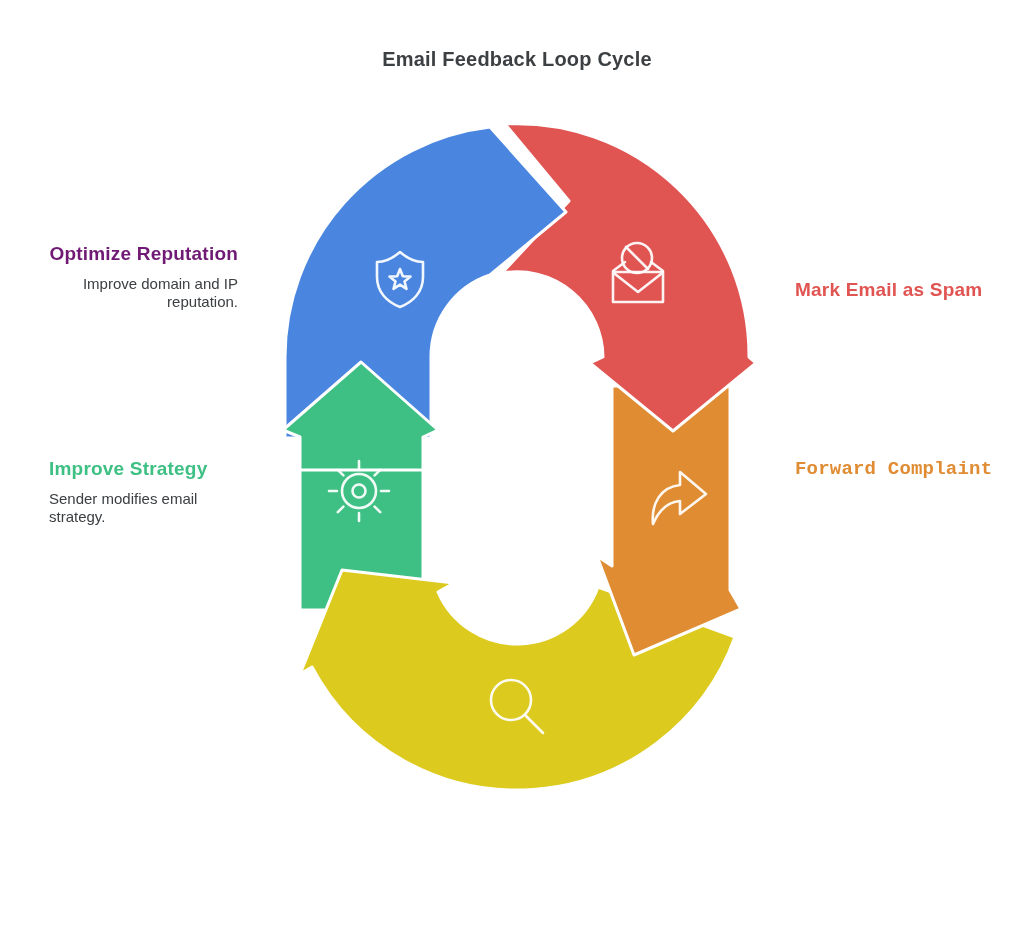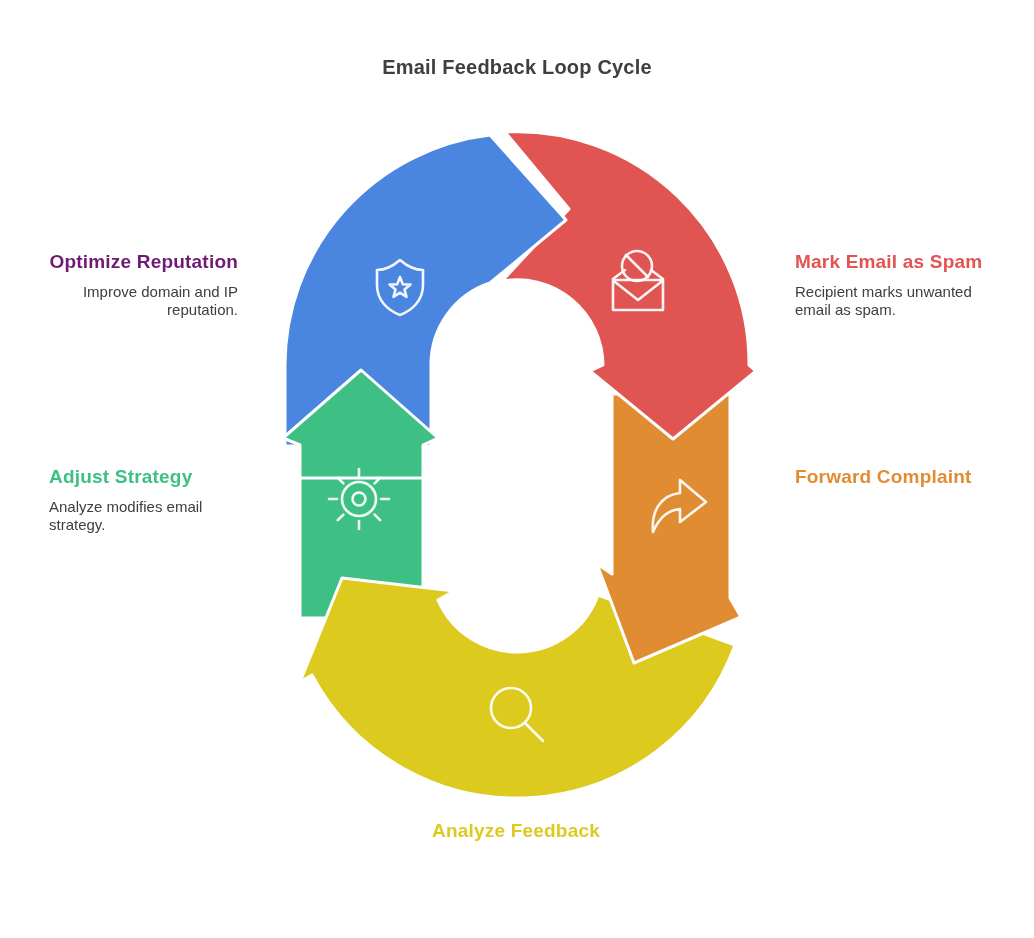--- a/index.html
+++ b/index.html
@@ -1,21 +1,21 @@
 <!DOCTYPE html>
 <html><head>
 <meta charset="utf-8">
 <style>
   html,body{margin:0;padding:0;background:#ffffff;}
   body{
     width:1034px;height:938px;position:relative;overflow:hidden;
     font-family:"Liberation Sans","DejaVu Sans",sans-serif;
     color:#3c4043;
   }
-  .stage{position:absolute;left:0;top:8px;width:1034px;height:688px;}
+  .stage{position:absolute;left:0;top:0;width:1034px;height:688px;}
   .title{
     position:absolute;left:0;top:48px;width:1034px;text-align:center;
     font-size:20px;font-weight:bold;color:#3c4043;letter-spacing:.2px;
   }
   .label-block{position:absolute;}
   .label-block h2{
     margin:0 0 10px 0;font-size:19px;font-weight:bold;letter-spacing:.2px;
   }
   .label-block p{
     margin:0;font-size:15px;line-height:18px;color:#3c4043;
@@ -78,30 +78,28 @@
       <path d="M381,491 L389,491 M337,491 L329,491 M359,513 L359,521 M359,469 L359,461 M374.6,506.6 L380.2,512.2 M343.4,506.6 L337.8,512.2 M343.4,475.4 L337.8,469.8 M374.6,475.4 L380.2,469.8"></path>
     </g>
   </svg>
 
   <div class="label-block lb-optimize">
     <h2 style="color: #701a75;">Optimize Reputation</h2>
     <p>Improve domain and IP reputation.</p>
   </div>
 
   <div class="label-block lb-spam">
-    <h2 style="color: rgb(224, 84, 82);">Mark Email as Spam</h2>
-    <p>Recipient marks unwanted email as spam.</p>
+    <h2 style="color: rgb(224, 84, 82); margin-top: 36px;">Mark Email as Spam</h2>
   </div>
 
   <div class="label-block lb-forward">
-    <h2 style="color: rgb(224, 140, 51);">Forward Complaint</h2>
+    <h2 style="color: rgb(224, 140, 51); font-family: Liberation Mono, monospace;">Forward Complaint</h2>
   </div>
 
   <div class="label-block lb-analyze">
-    <h2 style="color: rgb(221, 202, 31);">Analyze Feedback</h2>
   </div>
 
   <div class="label-block lb-adjust">
-    <h2 style="color: rgb(62, 192, 132);">Adjust Strategy</h2>
-    <p>Analyze modifies email strategy.</p>
+    <h2 style="color: rgb(62, 192, 132);">Improve Strategy</h2>
+    <p>Sender modifies email strategy.</p>
   </div>
 
 </div>
 
 </body></html>

